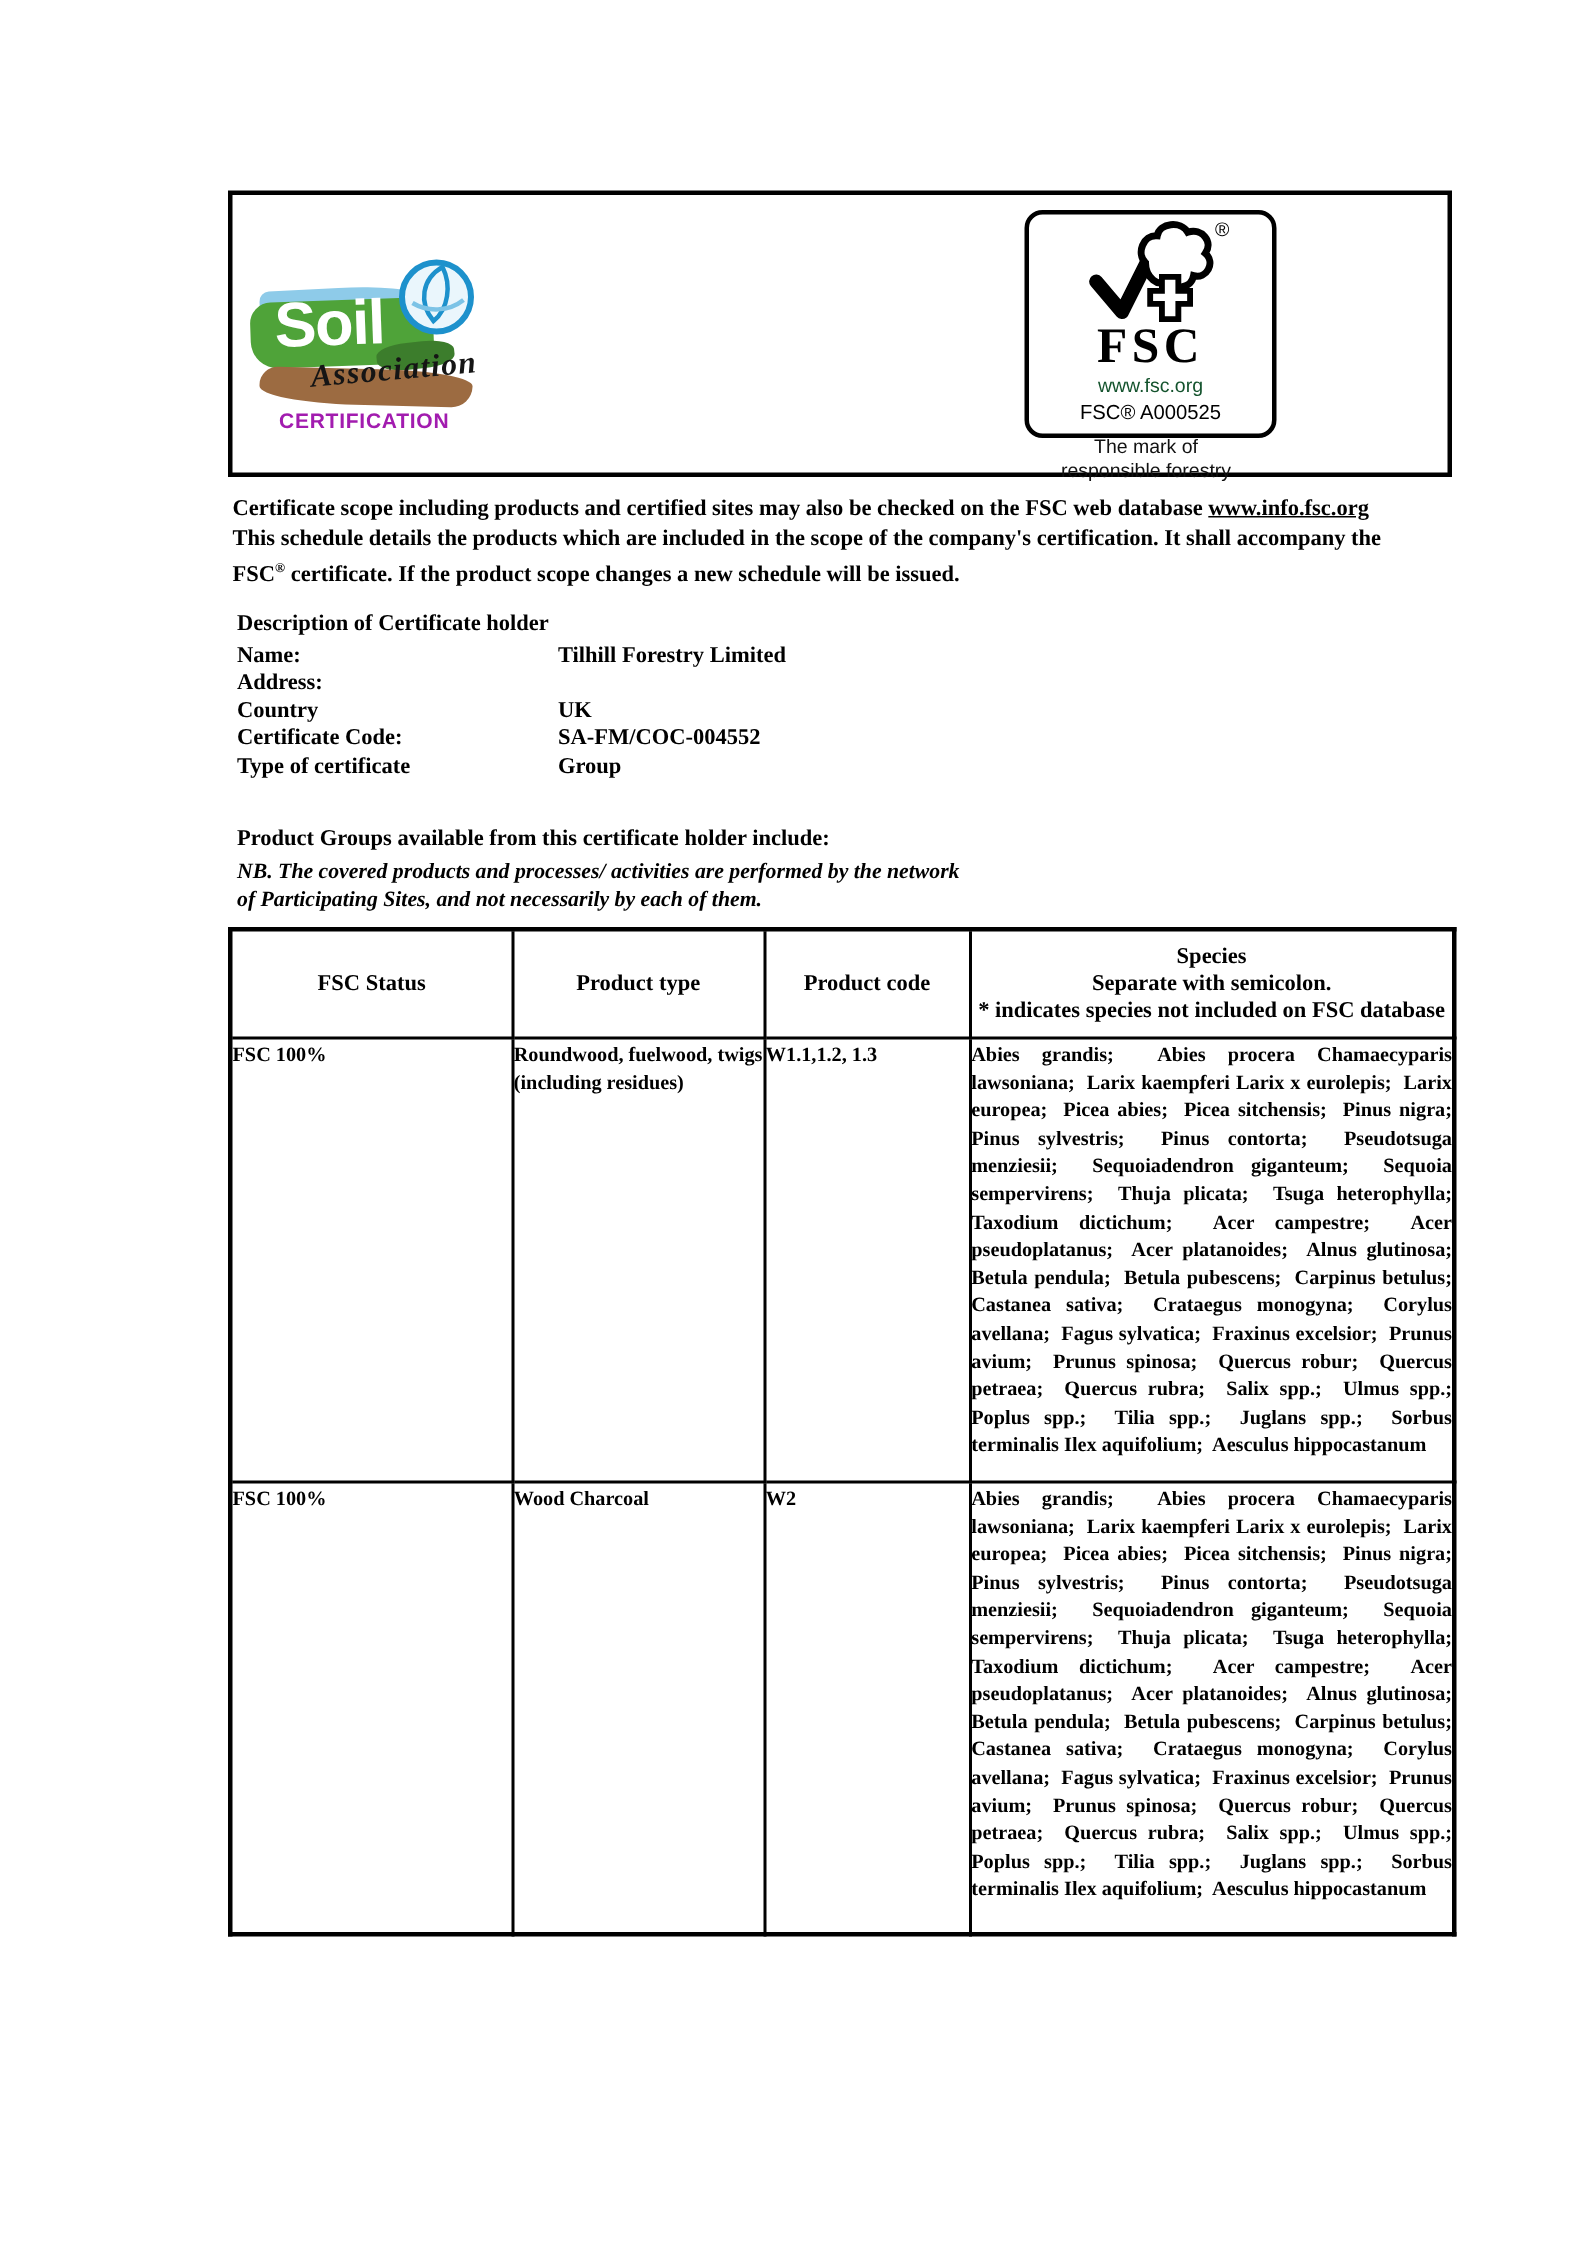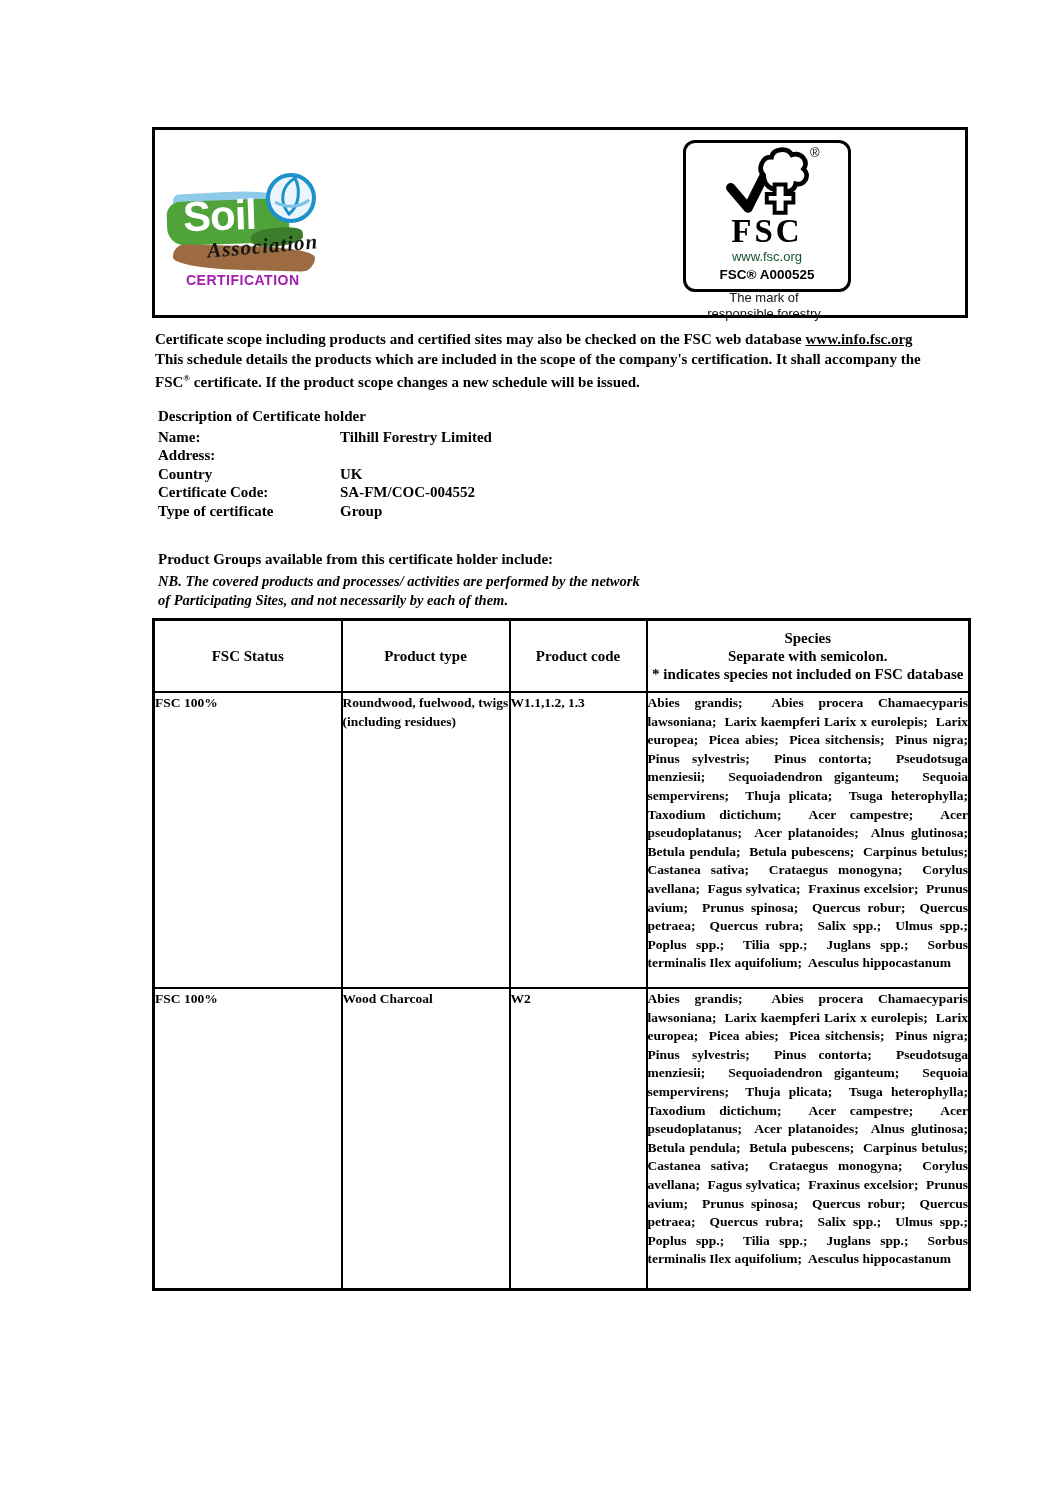--- a/index.html
+++ b/index.html
@@ -34,36 +34,36 @@
   
   .fsc-box{position:absolute;left:528px;top:10px;width:162px;height:146px;
            border:3px solid #000;border-radius:12px;background:#fff;}
   .fsc-tree{position:absolute;left:30px;top:4px;width:100px;height:72px;}
   .fsc-reg{position:absolute;left:124px;top:2px;font-size:13px;font-family:"Liberation Sans",sans-serif;}
   .fsc-acr{position:absolute;left:0;top:72px;width:100%;text-align:center;font-size:33px;
            font-weight:700;letter-spacing:3px;line-height:33px;font-family:"Liberation Serif",serif;}
   .fsc-url{position:absolute;left:0;top:106px;width:100%;text-align:center;font-size:13px;
            font-family:"Liberation Sans",sans-serif;color:#14532d;}
   .fsc-lic{position:absolute;left:0;top:124px;width:100%;text-align:center;font-size:13.5px;
-           font-weight:700;font-family:"Liberation Sans",sans-serif;}
+           font-weight:400;font-family:"Liberation Sans",sans-serif;}
   .fsc-tagline{position:absolute;left:528px;top:160px;width:162px;text-align:center;
                font-family:"Liberation Sans",sans-serif;font-size:13px;line-height:16px;color:#111;}
 
   
   .intro{position:absolute;left:155px;top:330px;width:792px;font-size:15px;font-weight:700;
          line-height:19.5px;}
   .intro p{margin:0;}
   .intro sup{font-size:9px;}
   .intro a{color:#000;text-decoration:underline;font-weight:700;}
   .prewrap{white-space:pre-wrap;}
 
   .holder{position:absolute;left:158px;top:407px;width:792px;font-size:15px;font-weight:700;
           line-height:18.6px;}
   .holder-heading{margin:0 0 2px 0;font-size:15px;font-weight:700;}
-  .hrow{display:flex;}
+  .hrow{display:flex;gap:32px;}
   .hlabel{width:182px;flex:0 0 182px;}
   .hval{flex:1;}
   .hval2{width:168px;flex:0 0 168px;}
   .hlabel2{width:140px;flex:0 0 140px;}
 
   .pgroups{position:absolute;left:158px;top:551px;width:792px;}
   .pg-heading{margin:0;font-size:15px;font-weight:700;}
   .pg-nb{margin:4px 0 0 0;font-size:14.5px;font-weight:700;font-style:italic;line-height:19px;}
 
   

